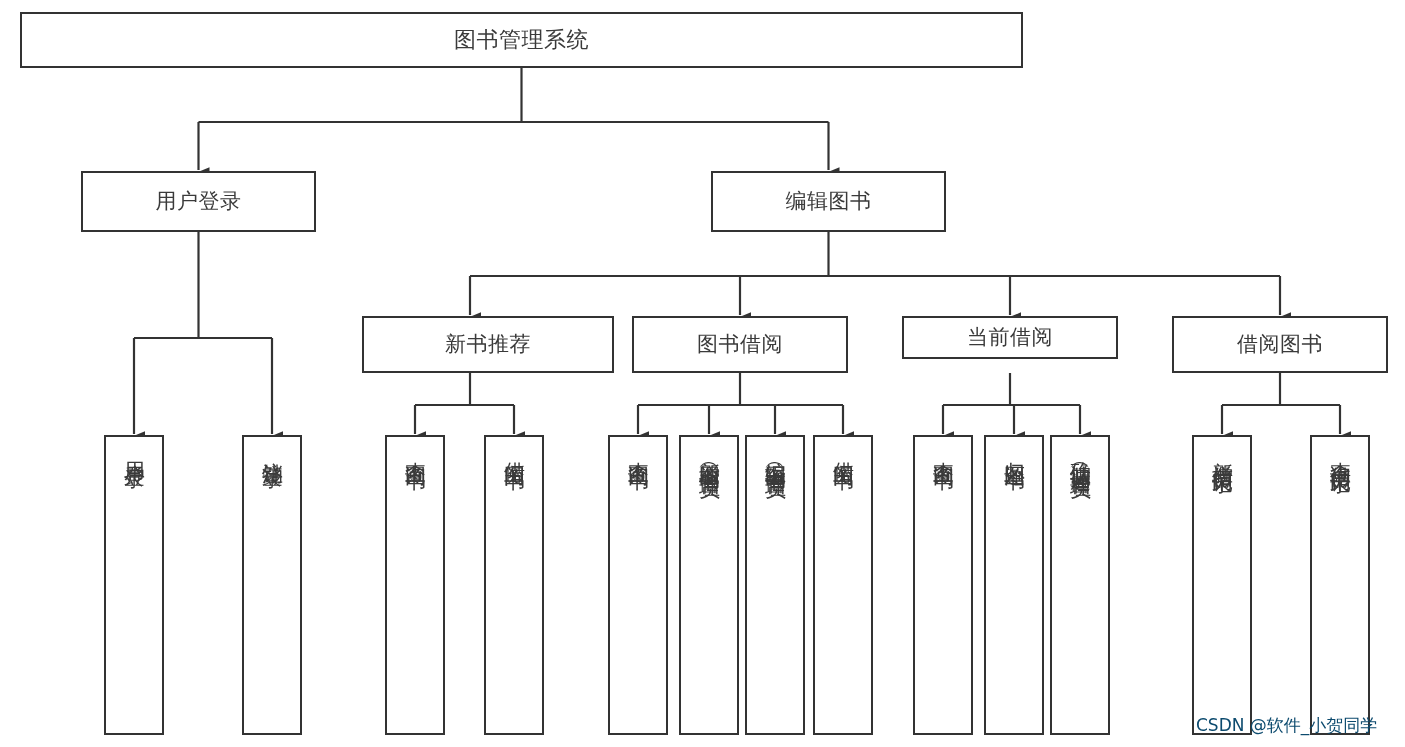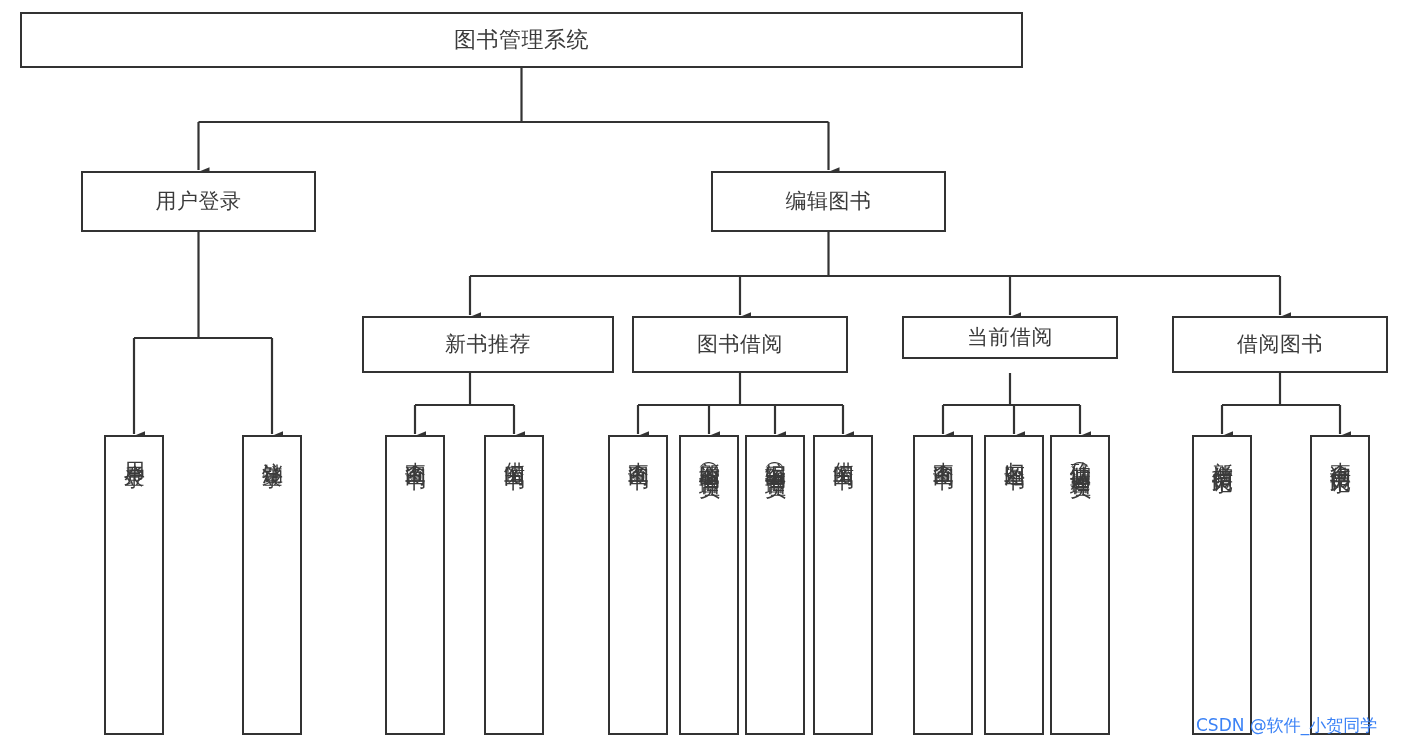--- a/index.html
+++ b/index.html
@@ -60,21 +60,21 @@
     font-size: 21px;
     line-height: 1;
   }
   .node.root .label { font-size: 22px; }
 
   #watermark {
     position: absolute;
     left: 1196px;
     top: 714px;
     font-size: 17px;
-    color: #3b82f6;
+    color: #0c4a6e;
     white-space: nowrap;
     z-index: 5;
     font-family: "DejaVu Sans", "Liberation Sans", sans-serif;
   }
 </style>
 </head>
 <body>
 
 <div id="canvas">
 

